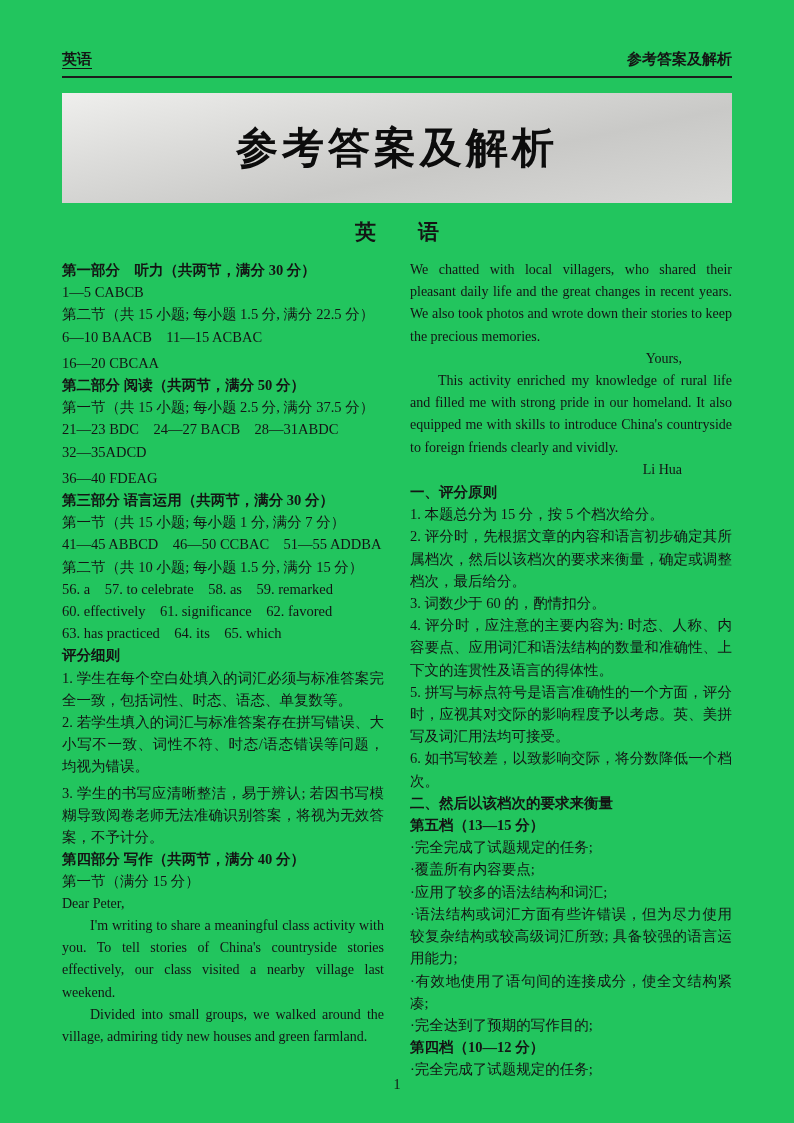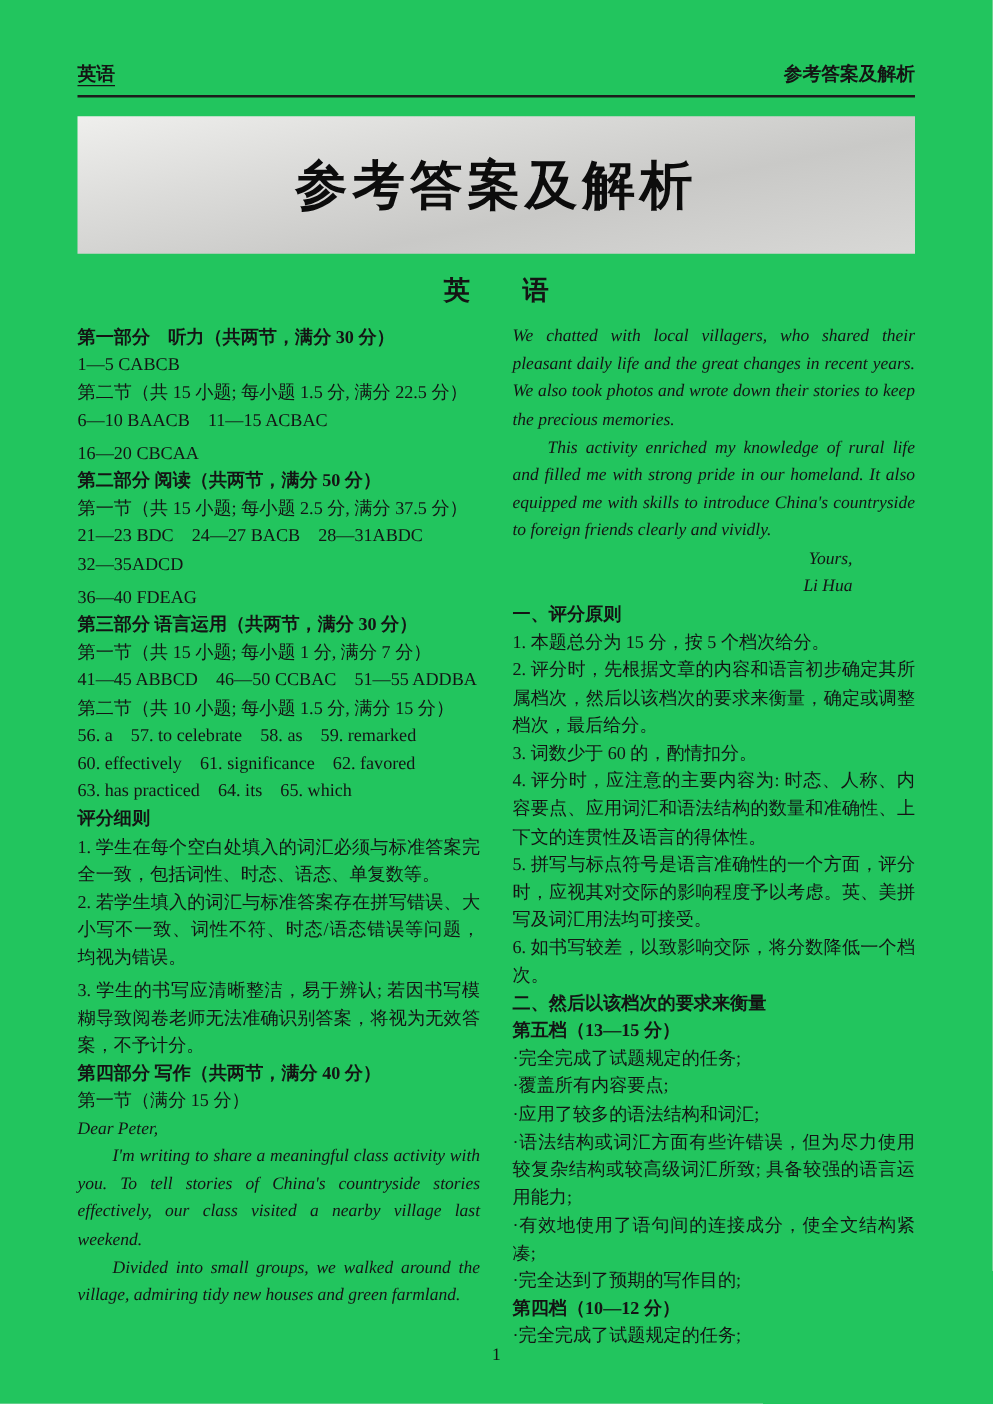--- a/index.html
+++ b/index.html
@@ -46,21 +46,21 @@
     margin-top:13px;
   }
   .col { flex:1 1 0; min-width:0; }
   .col p {
     font-size:14.5px;
     line-height:22.2px;
     text-align:justify;
     word-break:break-word;
   }
   .col p.h { font-weight:bold; }
-  .col p.en { font-size:14px;font-style:italic; }
+  .col p.en { font-size:14px; }
   .col p.ind { text-indent:2em; }
   .col p.sig { text-align:right; padding-right:50px; }
   .col p.mt { margin-top:4px; }
   
   .footer {
     position:absolute; left:0; right:0; bottom:30px;
     text-align:center; font-size:14px;
   }
 </style>
 </head>
@@ -105,22 +105,22 @@
       <p class="t mt">3. 学生的书写应清晰整洁，易于辨认; 若因书写模糊导致阅卷老师无法准确识别答案，将视为无效答案，不予计分。</p>
       <p class="h">第四部分 写作（共两节，满分 40 分）</p>
       <p class="t">第一节（满分 15 分）</p>
       <p class="en">Dear Peter,</p>
       <p class="en ind">I'm writing to share a meaningful class activity with you. To tell stories of China's countryside stories effectively, our class visited a nearby village last weekend.</p>
       <p class="en ind">Divided into small groups, we walked around the village, admiring tidy new houses and green farmland.</p>
     </div>
 
     <div class="col">
       <p class="en">We chatted with local villagers, who shared their pleasant daily life and the great changes in recent years. We also took photos and wrote down their stories to keep the precious memories.</p>
+      <p class="en sig">Yours,</p>
       <p class="en ind">This activity enriched my knowledge of rural life and filled me with strong pride in our homeland. It also equipped me with skills to introduce China's countryside to foreign friends clearly and vividly.</p>
-      <p class="en sig">Yours,</p>
       <p class="en sig">Li Hua</p>
       <p class="h">一、评分原则</p>
       <p class="t">1. 本题总分为 15 分，按 5 个档次给分。</p>
       <p class="t">2. 评分时，先根据文章的内容和语言初步确定其所属档次，然后以该档次的要求来衡量，确定或调整档次，最后给分。</p>
       <p class="t">3. 词数少于 60 的，酌情扣分。</p>
       <p class="t">4. 评分时，应注意的主要内容为: 时态、人称、内容要点、应用词汇和语法结构的数量和准确性、上下文的连贯性及语言的得体性。</p>
       <p class="t">5. 拼写与标点符号是语言准确性的一个方面，评分时，应视其对交际的影响程度予以考虑。英、美拼写及词汇用法均可接受。</p>
       <p class="t">6. 如书写较差，以致影响交际，将分数降低一个档次。</p>
       <p class="h">二、然后以该档次的要求来衡量</p>
       <p class="h">第五档（13—15 分）</p>

